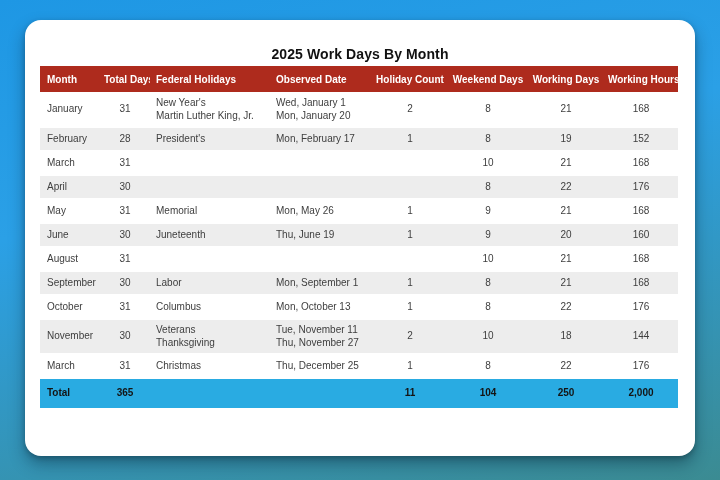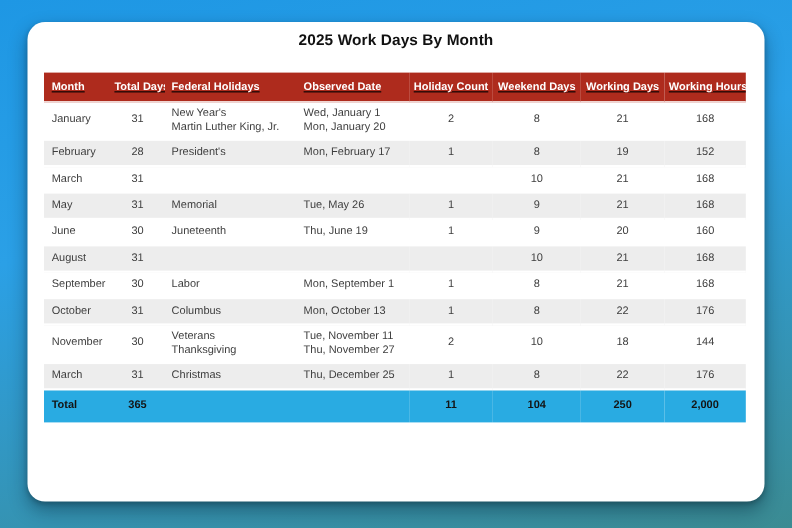--- a/index.html
+++ b/index.html
@@ -10,21 +10,21 @@
   }
   .card {
     position: absolute;
     left: 25px; top: 20px;
     width: 670px; height: 436px;
     background: var(--card_bg);
     border-radius: 16px;
     box-shadow: 0 8px 16px rgba(0, 25, 45, 0.38), 0 2px 5px rgba(0,0,0,0.22);
   }
   .title {
-    padding-top: 8px;
+    padding-top: 26px;
     text-align: center;
     font-size: 14px;
     font-weight: bold;
     color: #111111;
     letter-spacing: 0.1px;
   }
   table {
     position: absolute;
     left: 15px; top: 46px;
     width: 638px;
@@ -33,21 +33,21 @@
     table-layout: fixed;
   }
   col.c-month   { width: 60px; }
   col.c-total   { width: 50px; }
   col.c-fedhol  { width: 120px; }
   col.c-obsdate { width: 102px; }
   col.c-holcnt  { width: 76px; }
   col.c-wkend   { width: 80px; }
   col.c-wkdays  { width: 76px; }
   col.c-wkhrs   { width: 74px; }
-  thead tr { height: 27px; text-decoration: underline; }
+  thead tr { height: 27px; }
   th {
     background: var(--header_bg);
     color: var(--header_text);
     font-size: 10px;
     font-weight: bold;
     padding: 0 4px;
     border-bottom: 1px solid #ffffff;
     white-space: nowrap;
     overflow: hidden;
   }
@@ -136,24 +136,34 @@
     <td>March</td>
     <td>31</td>
     <td></td>
     <td></td>
     <td></td>
     <td>10</td>
     <td>21</td>
     <td>168</td>
   </tr>
         <tr>
+    <td>April</td>
+    <td>30</td>
+    <td></td>
+    <td></td>
+    <td></td>
+    <td>8</td>
+    <td>22</td>
+    <td>176</td>
+  </tr>
+        <tr>
     <td>May</td>
     <td>31</td>
     <td>Memorial</td>
-    <td>Tue, May 26</td>
+    <td>Mon, May 26</td>
     <td>1</td>
     <td>9</td>
     <td>21</td>
     <td>168</td>
   </tr>
         <tr>
     <td>June</td>
     <td>30</td>
     <td>Juneteenth</td>
     <td>Thu, June 19</td>

